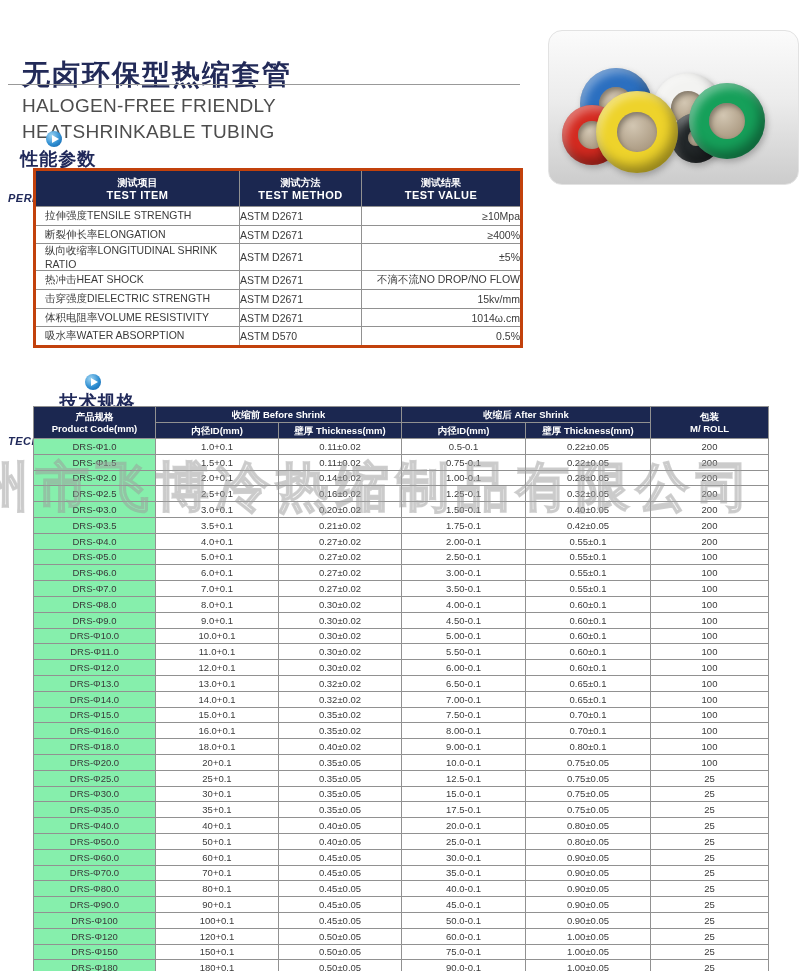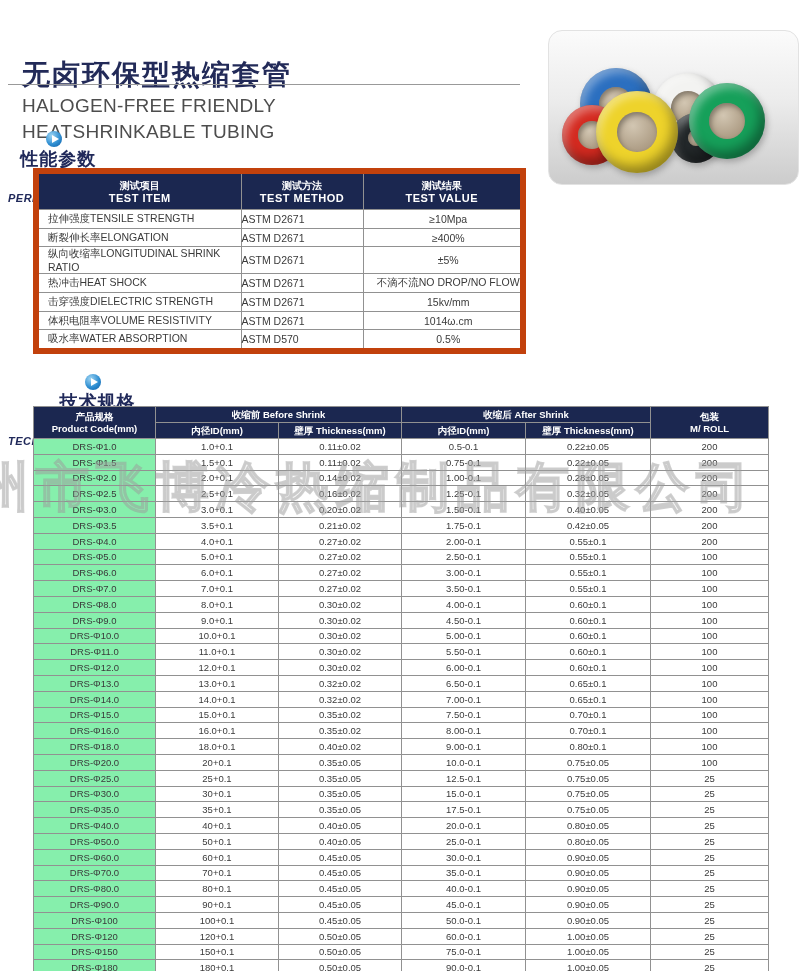--- a/index.html
+++ b/index.html
@@ -41,28 +41,28 @@
     border-left:7px solid #fff;border-top:4px solid transparent;border-bottom:4px solid transparent;}
   .sect-cn{font-size:18px;font-weight:bold;color:#20295a;margin-left:9px;letter-spacing:1px;}
   .sect-bar{width:1px;height:17px;background:#20295a;margin:0 7px 0 9px;}
   .sect-en{font-size:11px;font-weight:bold;color:#20295a;letter-spacing:0.5px;padding-top:4px;font-style:italic;}
   
   table{border-collapse:collapse;table-layout:fixed;position:absolute;background:#fff;}
   th,td{border:1px solid #919191;padding:0;}
   thead th{background:#1b2750;color:#fff;font-weight:bold;text-align:center;vertical-align:middle;}
   tbody td{color:#3a3a3a;vertical-align:middle;}
   
-  .perf{left:33px;top:168px;width:487px;border:6px solid #c2410c;}
+  .perf{left:33px;top:168px;width:487px;border:3px solid #c2410c;}
   .perf thead th{height:35px;}
   .perf thead .l1{font-size:10px;line-height:13px;display:block;}
   .perf thead .l2{font-size:11px;line-height:13px;display:block;letter-spacing:0.5px;}
   .perf tbody td{height:17.7px;font-size:10.5px;}
   .perf tbody td:nth-child(1){text-align:left;padding-left:9px;margin-top:8px;}
   .perf tbody td:nth-child(2){}
-  .perf tbody td:nth-child(3){text-align:center;padding-left:13px;}
+  .perf tbody td:nth-child(3){text-align:right;padding-left:13px;}
   
   .spec{left:33px;top:406px;width:735px;border:1px solid #6d6d6d;}
   .spec thead th{height:15px;font-size:9.5px;line-height:11px;margin-top:32px;}
   .spec thead .l1{font-size:9.5px;display:block;line-height:12px;}
   .spec thead .l2{font-size:9.5px;display:block;line-height:12px;}
   .spec tbody td{height:14.8px;font-size:9.5px;text-align:center;}
   .spec tbody td:first-child{background:#86efac;}
   
   .watermark{
     position:absolute;left:-24px;top:452px;z-index:6;pointer-events:none;white-space:nowrap;

